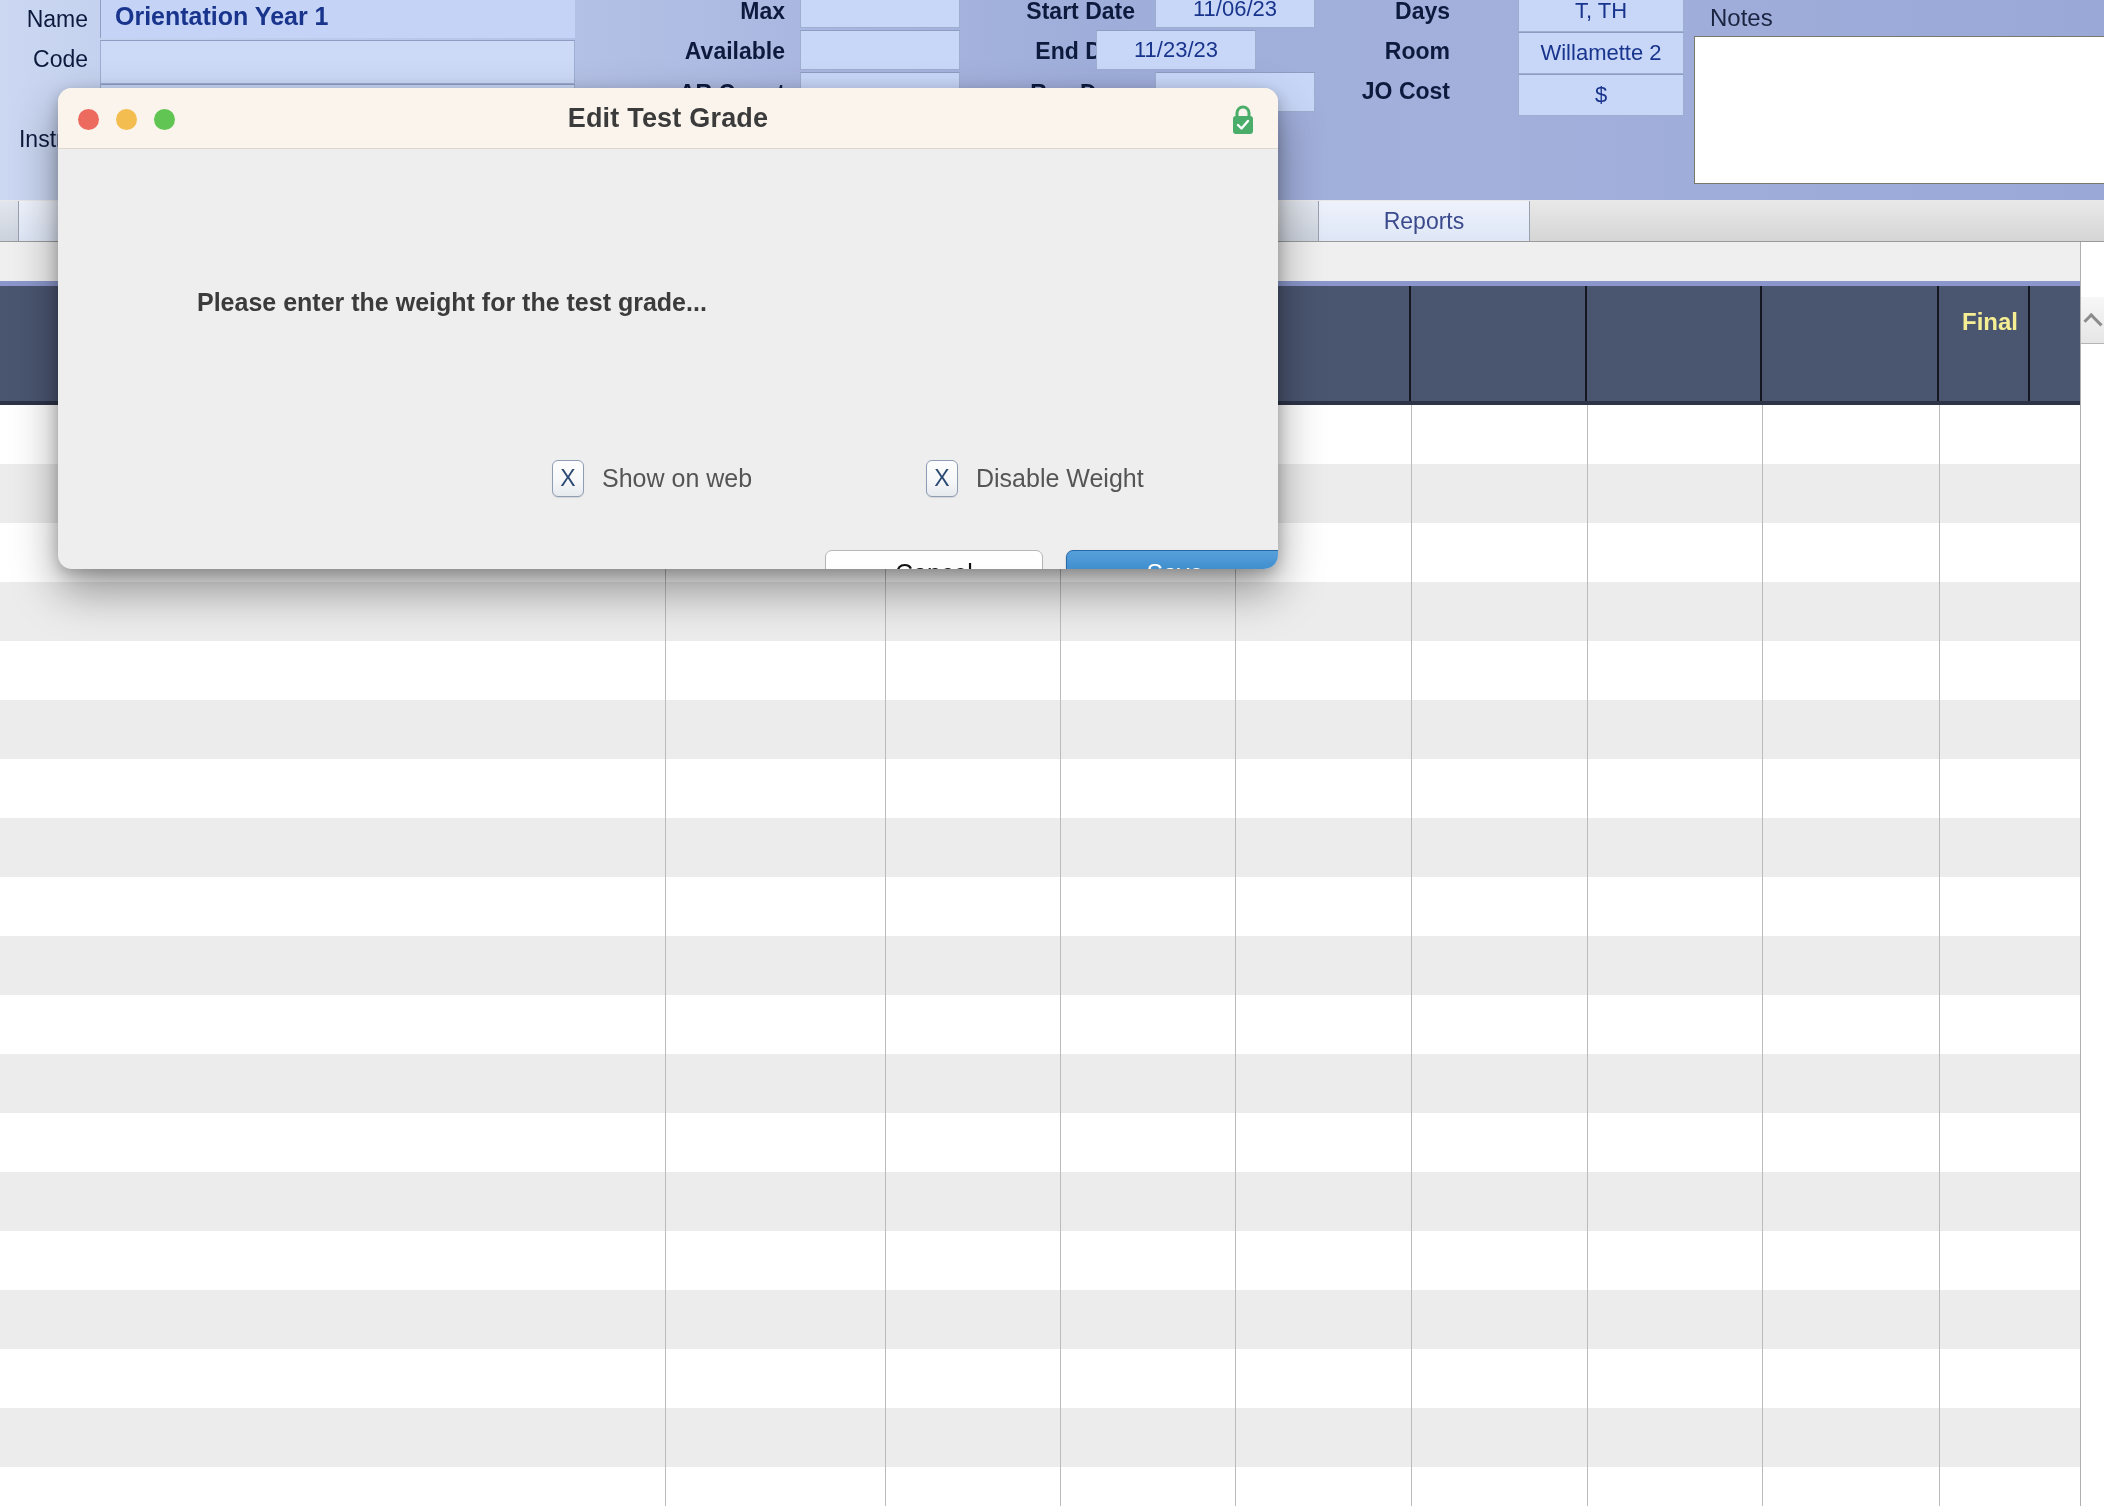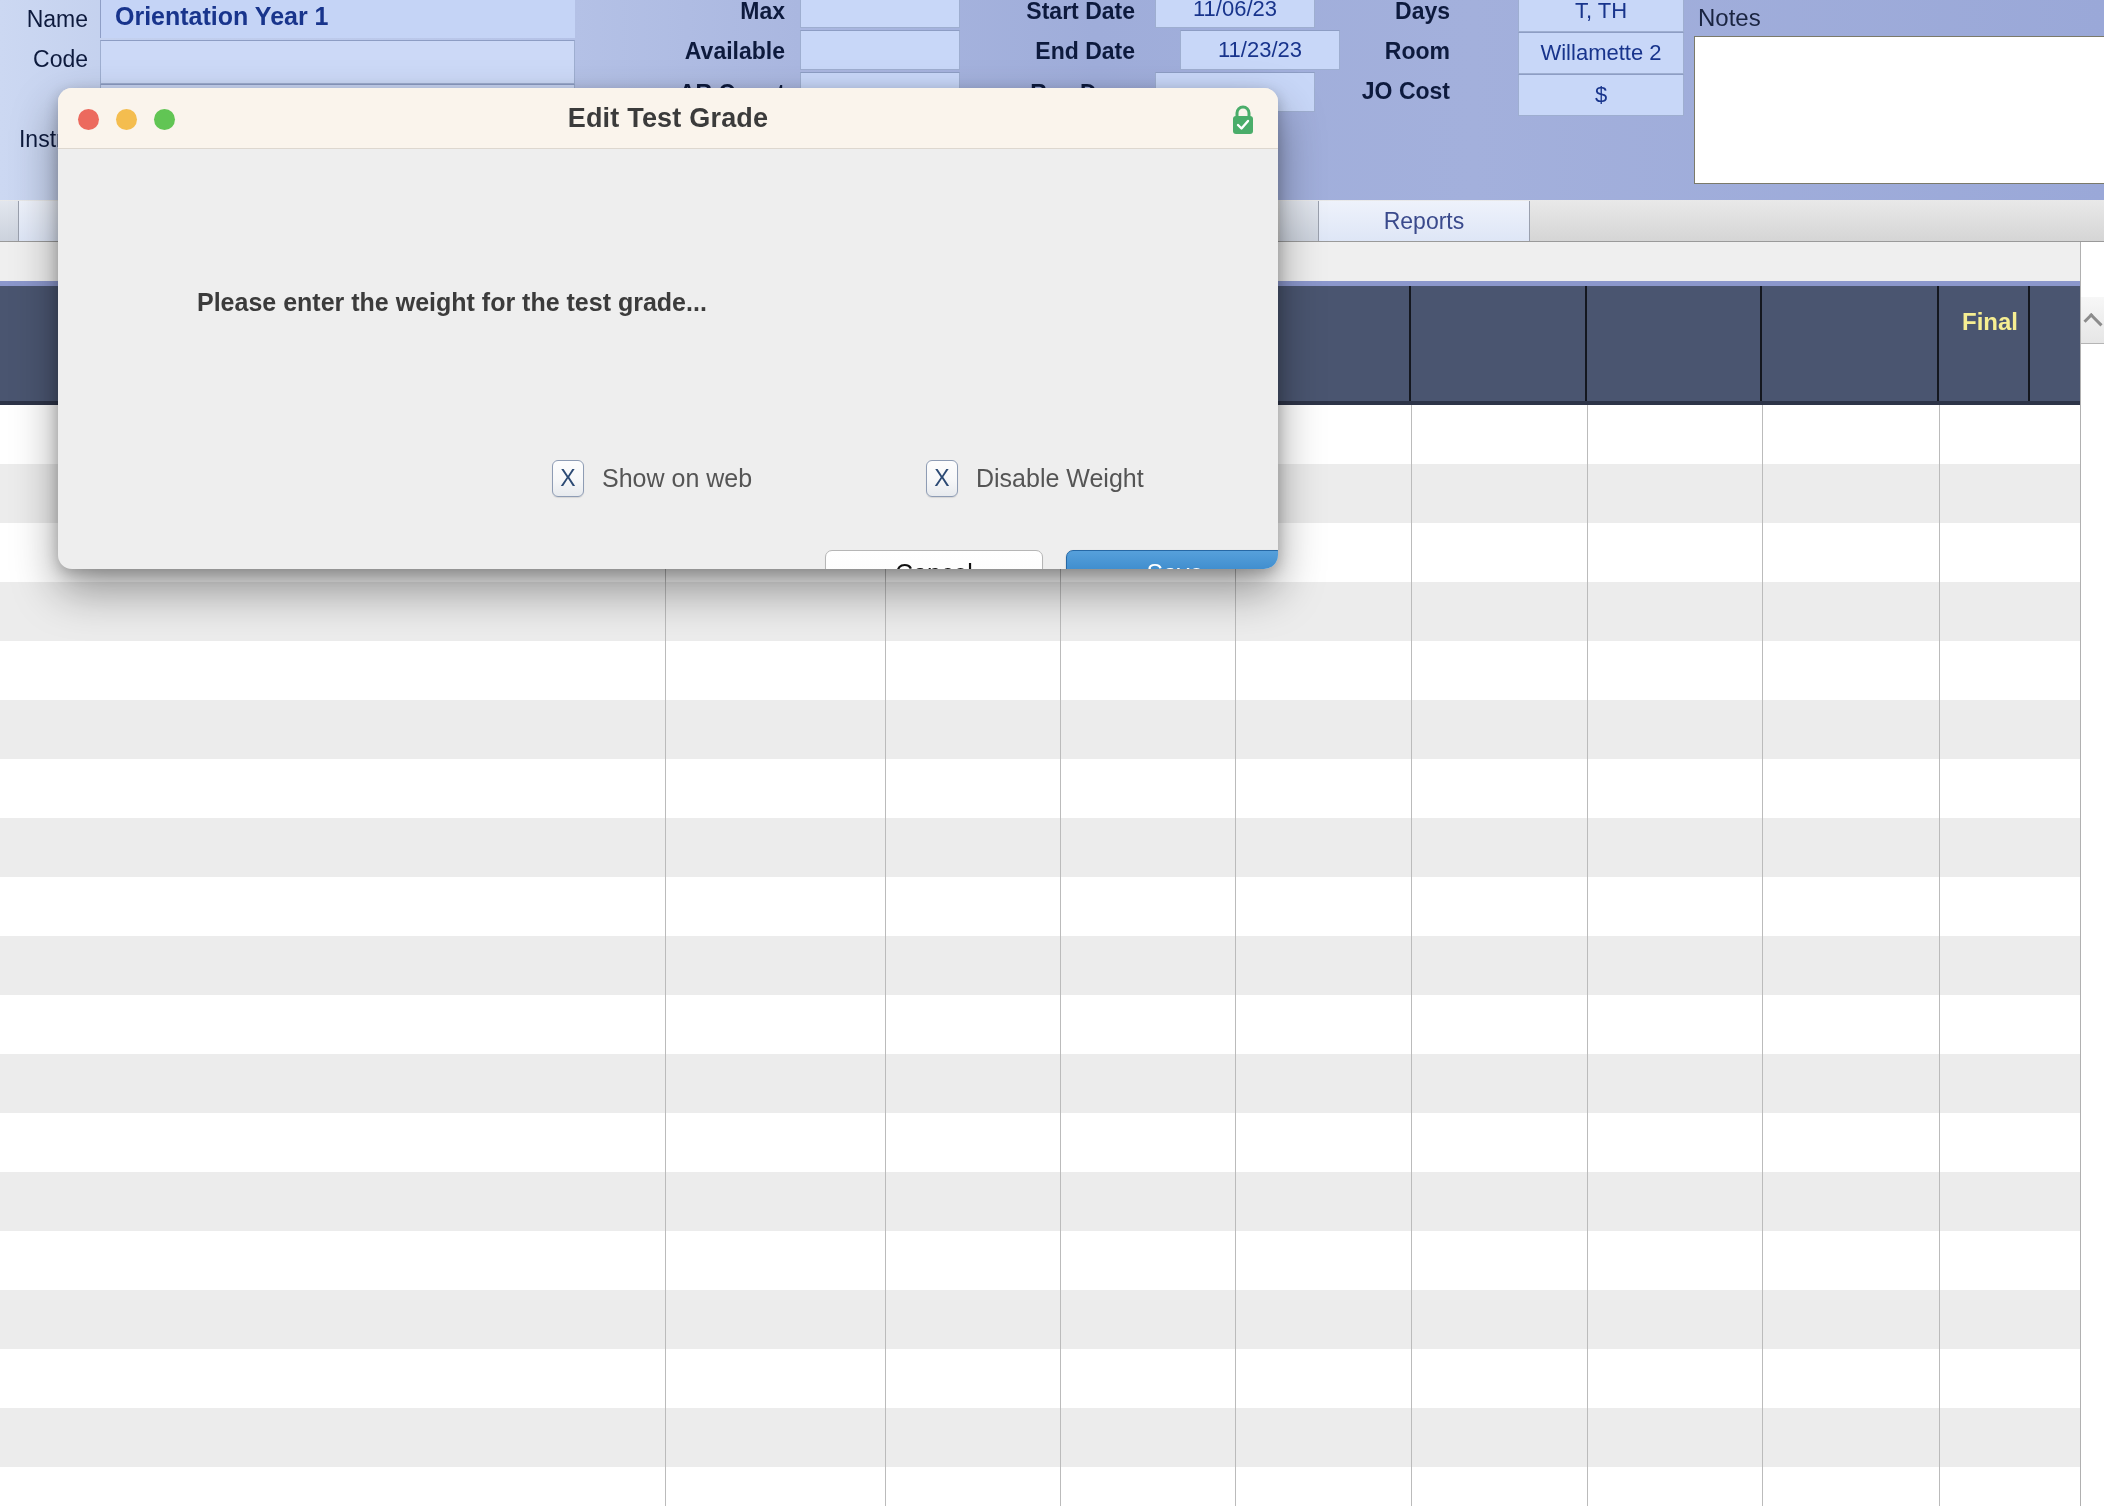--- a/index.html
+++ b/index.html
@@ -68,20 +68,21 @@
     padding-left: 14px;
     font-weight: bold;
     font-size: 25px;
     color: #18348c;
   }
   .notes-label {
     position: absolute;
     font-size: 24px;
     color: #1a2440;
     font-weight: normal;
+    margin-left: 12px;
   }
   .notes-area {
     position: absolute;
     background: #ffffff;
     border: 1px solid #7b7a6a;
     box-sizing: border-box;
   }
 
   
   .tabstrip {
@@ -361,21 +362,21 @@
       <div class="fld-label bold" style="left:620px; top:40px; width:165px;">Available</div>
       <div class="fld-box lt" style="left:800px; top:30px; width:160px; height:40px;"></div>
 
       <div class="fld-label bold" style="left:620px; top:82px; width:165px;">AR Count</div>
       <div class="fld-box lt" style="left:800px; top:72px; width:160px; height:40px;"></div>
 
       <div class="fld-label bold" style="left:950px; top:0px; width:185px;">Start Date</div>
       <div class="fld-box lt" style="left:1155px; top:-10px; width:160px; height:38px;">11/06/23</div>
 
       <div class="fld-label bold" style="left:950px; top:40px; width:185px;">End Date</div>
-      <div class="fld-box lt" style="left:1180px; top:30px; width:160px; height:40px;text-align:right;">11/23/23</div>
+      <div class="fld-box lt" style="left:1096px; top:30px; width:160px; height:40px;text-align:right;">11/23/23</div>
 
       <div class="fld-label bold" style="left:950px; top:82px; width:185px;">Reg Days</div>
       <div class="fld-box lt" style="left:1155px; top:72px; width:160px; height:40px;"></div>
 
       <div class="fld-label bold" style="left:1290px; top:0px; width:160px;">Days</div>
       <div class="fld-box lt" style="left:1518px; top:-10px; width:166px; height:42px;">T, TH</div>
 
       <div class="fld-label bold" style="left:1290px; top:40px; width:160px;">Room</div>
       <div class="fld-box lt" style="left:1518px; top:32px; width:166px; height:42px;">Willamette 2</div>
 

